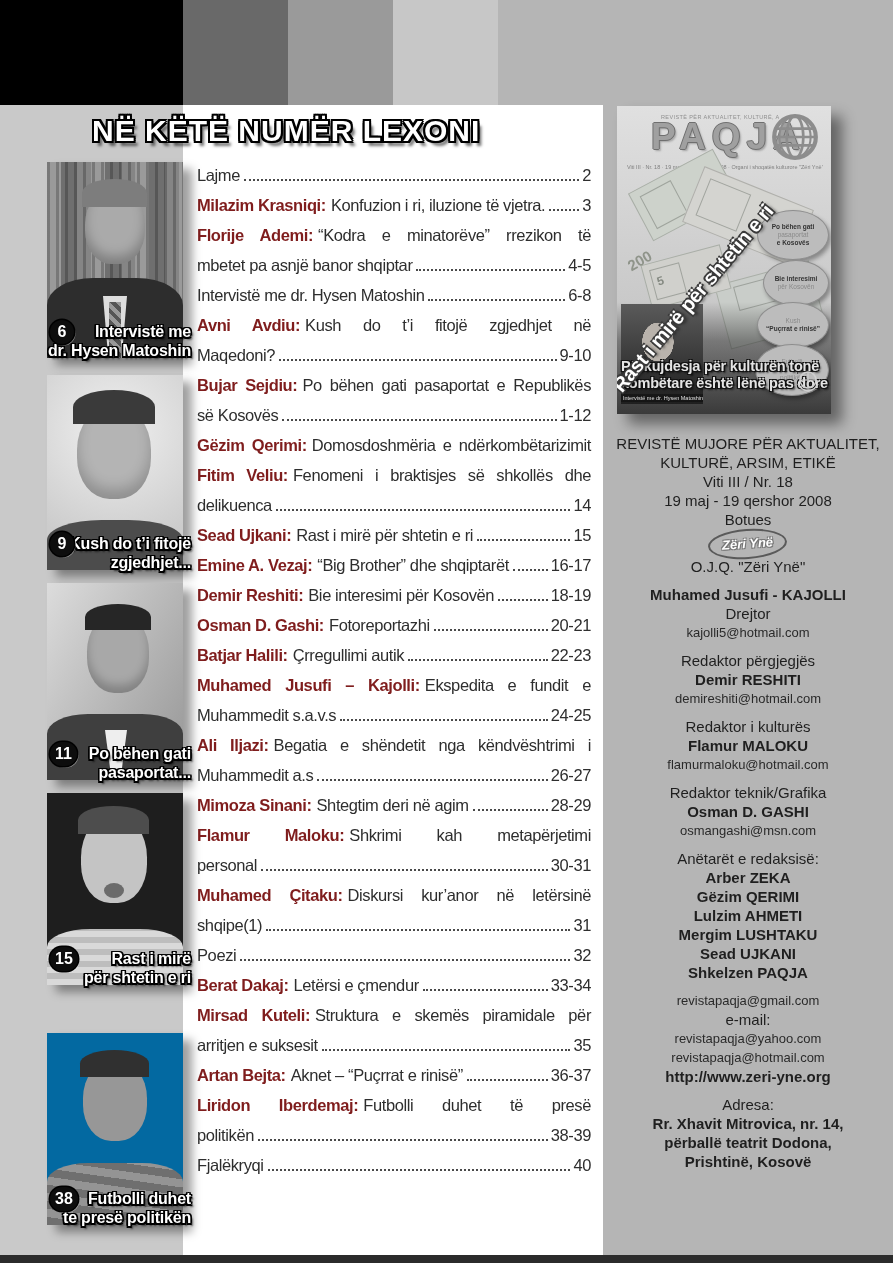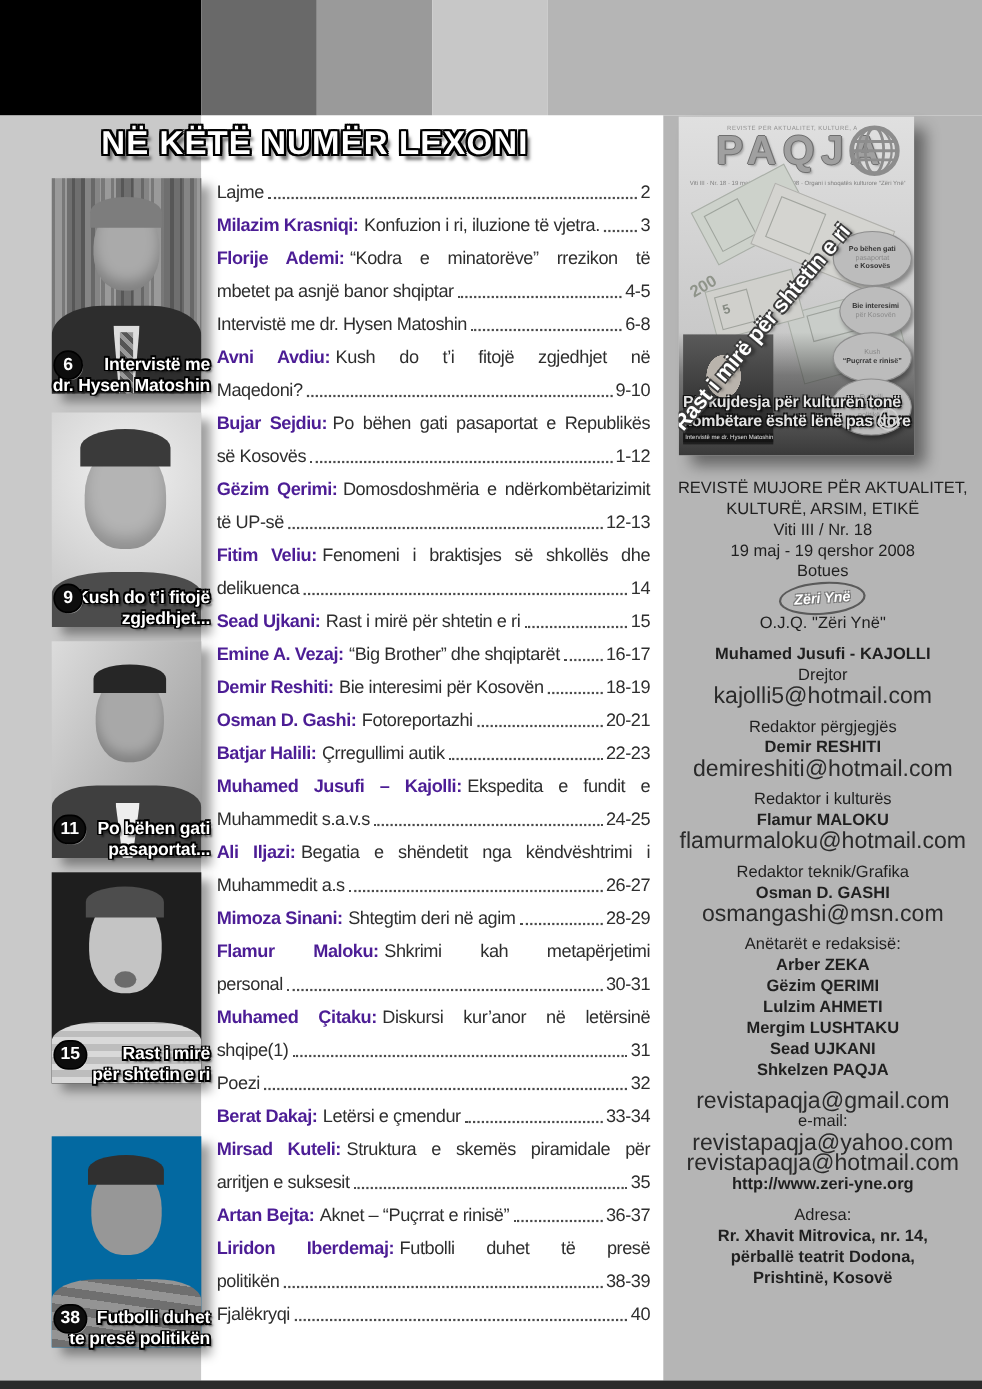--- a/index.html
+++ b/index.html
@@ -26,21 +26,21 @@
       -2px -2px 0 #000, 0 -2px 0 #000, 2px -2px 0 #000,
       -2px 0 0 #000, 2px 0 0 #000,
       -2px 2px 0 #000, 0 2px 0 #000, 2px 2px 0 #000,
       4px 5px 3px rgba(0,0,0,.55);
   }
 
   
   #toc-list { position:absolute; left:183px; top:105px; width:420px; padding:55px 12px 0 14px; z-index:2; }
   .toc-line { height:30px; line-height:30px; font-size:16.5px; letter-spacing:-0.4px; color:#2e2e2e; display:flex; align-items:baseline; white-space:nowrap; }
   .toc-line.just { display:block; text-align:justify; text-align-last:justify; white-space:nowrap; }
-  .toc-author { font-weight:700; color:#4c1d95; margin-right:5px; }
+  .toc-author { font-weight:700; color:#7f1d1d; margin-right:5px; }
   .leader { flex:1 1 auto; min-width:6px; border-bottom:2.5px dotted #4a4a4a; align-self:flex-end; margin:0 3px 9px 4px; }
   .toc-pages { flex:0 0 auto; }
 
   
   .photo-card { position:absolute; left:47px; width:136px; box-shadow:9px 7px 9px rgba(0,0,0,.38); overflow:visible; z-index:4; }
   .ph-art { position:absolute; inset:0; overflow:hidden; }
   .ph-face, .ph-hair, .ph-torso, .ph-shirt, .ph-tie { position:absolute; }
   .ph-face { border-radius:48% 48% 44% 44%; }
   .ph-hair { border-radius:50% 50% 0 0; }
 
@@ -120,21 +120,21 @@
   .cov-photo-caption { position:absolute; left:0; right:0; bottom:2px; font-size:5.5px; color:#e0e0e0; background:rgba(0,0,0,.35); padding:1px 2px; white-space:nowrap; overflow:hidden; }
   .cov-headline { position:absolute; left:4px; right:20px; top:252px; z-index:4; }
   .cov-headline div { font-size:14.5px; font-weight:800; color:#e4e4e4; line-height:17px; letter-spacing:-0.2px; white-space:nowrap;
     text-shadow:-1.2px -1.2px 0 #111, 1.2px -1.2px 0 #111, -1.2px 1.2px 0 #111, 1.2px 1.2px 0 #111, 2px 2px 2px rgba(0,0,0,.7); }
   .cov-unlogo { position:absolute; left:178px; top:262px; width:26px; height:26px; z-index:4; }
 
   
   #rc-lines { position:absolute; left:603px; top:434px; width:290px; padding:0 8px; text-align:center; z-index:3; }
   .rc-line { font-size:15px; line-height:19px; color:#1f1f1f; white-space:nowrap; }
   .rc-bold { font-weight:700; }
-  .rc-email { font-size:21px; color:#2a2a2a; }
+  .rc-email { font-size:13px; color:#2a2a2a; }
   .gap { margin-bottom:9px; }
   .rc-logo-wrap { height:28px; line-height:26px; }
   .rc-logo { display:inline-block; padding:0 12px; border:2px solid #5a5a5a; border-radius:50%; transform:rotate(-4deg);
     font-style:italic; font-weight:700; font-size:13px; color:#ffffff;
     text-shadow:-1px -1px 0 #777, 1px -1px 0 #777, -1px 1px 0 #777, 1px 1px 0 #777; }
 </style>
 </head>
 <body>
 
 <div id="band-black" class="band"></div>
@@ -178,25 +178,20 @@
       <span class="leader"></span>
       <span class="toc-pages">9-10</span>
     </div>
     <div class="toc-line just"><span class="toc-author">Bujar Sejdiu:</span><span class="toc-text">Po bëhen gati pasaportat e Republikës</span></div>
     <div class="toc-line">
       <span class="toc-text">së Kosovës</span>
       <span class="leader"></span>
       <span class="toc-pages">1-12</span>
     </div>
     <div class="toc-line just"><span class="toc-author">Gëzim Qerimi:</span><span class="toc-text">Domosdoshmëria e ndërkombëtarizimit</span></div>
-    <div class="toc-line">
-      <span class="toc-text">të UP-së</span>
-      <span class="leader"></span>
-      <span class="toc-pages">12-13</span>
-    </div>
     <div class="toc-line just"><span class="toc-author">Fitim Veliu:</span><span class="toc-text">Fenomeni i braktisjes së shkollës dhe</span></div>
     <div class="toc-line">
       <span class="toc-text">delikuenca</span>
       <span class="leader"></span>
       <span class="toc-pages">14</span>
     </div>
     <div class="toc-line">
       <span class="toc-author">Sead Ujkani:</span>
       <span class="toc-text">Rast i mirë për shtetin e ri</span>
       <span class="leader"></span>

